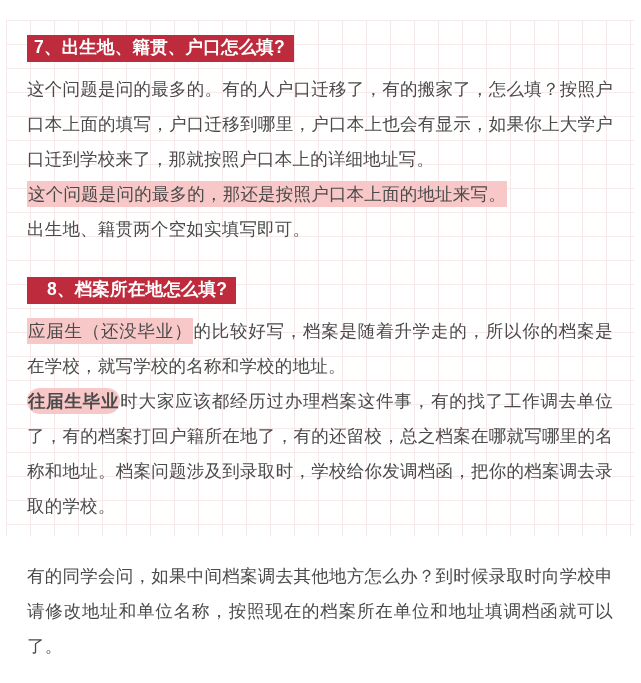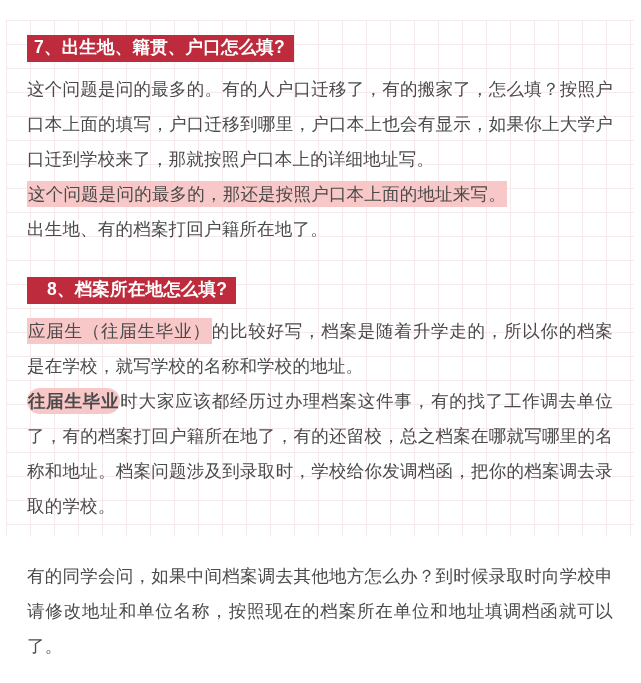--- a/index.html
+++ b/index.html
@@ -82,27 +82,27 @@
 <div class="page">
   <div class="grid-area">
     <div class="content">
 
       <section class="section-7">
         <div class="heading-box">
           <span>7、出生地、籍贯、户口怎么填?</span>
         </div>
         <p class="body-par">这个问题是问的最多的。有的人户口迁移了，有的搬家了，怎么填？按照户口本上面的填写，户口迁移到哪里，户口本上也会有显示，如果你上大学户口迁到学校来了，那就按照户口本上的详细地址写。</p>
         <p class="body-par"><mark class="hl">这个问题是问的最多的，那还是按照户口本上面的地址来写。</mark></p>
-        <p class="body-par">出生地、有的档案打回户籍所在地了。</p>
+        <p class="body-par">出生地、籍贯两个空如实填写即可。</p>
       </section>
 
       <section class="section-8">
         <div class="heading-box">
           <span>8、档案所在地怎么填?</span>
         </div>
-        <p class="body-par"><mark class="hl">应届生（往届生毕业）</mark><span>的比较好写，档案是随着升学走的，所以你的档案是在学校，就写学校的名称和学校的地址。</span></p>
+        <p class="body-par"><mark class="hl">应届生（还没毕业）</mark><span>的比较好写，档案是随着升学走的，所以你的档案是在学校，就写学校的名称和学校的地址。</span></p>
         <p class="body-par"><mark class="hl-bold">往届生毕业</mark><span>时大家应该都经历过办理档案这件事，有的找了工作调去单位了，有的档案打回户籍所在地了，有的还留校，总之档案在哪就写哪里的名称和地址。档案问题涉及到录取时，学校给你发调档函，把你的档案调去录取的学校。</span></p>
         <p class="body-par gap-above">有的同学会问，如果中间档案调去其他地方怎么办？到时候录取时向学校申请修改地址和单位名称，按照现在的档案所在单位和地址填调档函就可以了。</p>
       </section>
 
     </div>
   </div>
 </div>
 
 </body></html>

